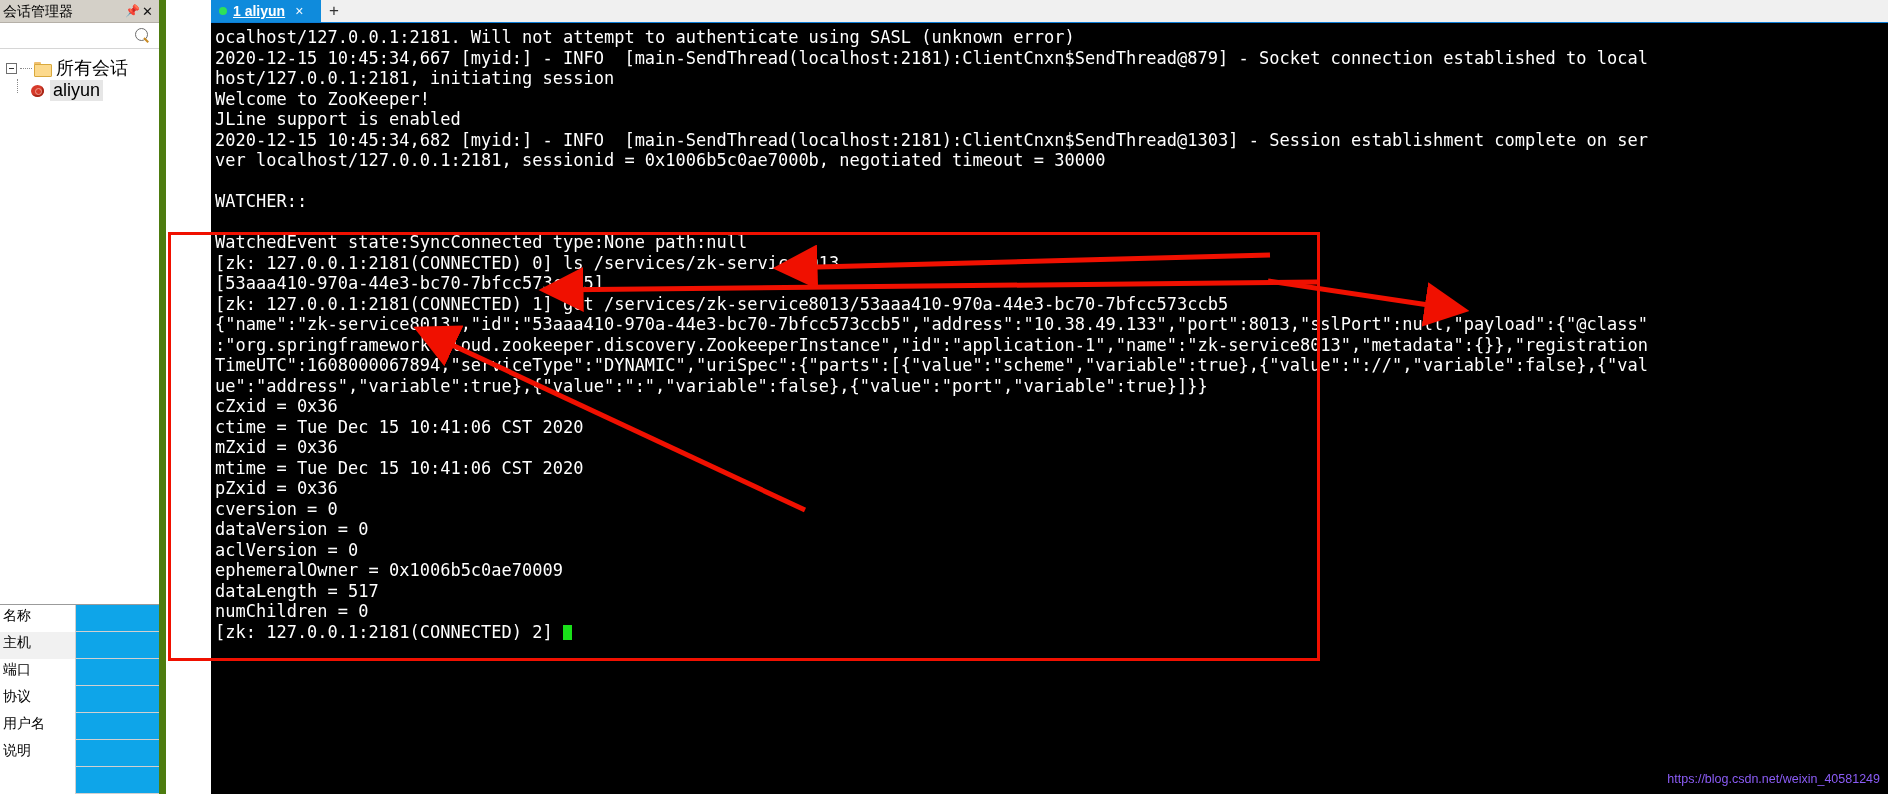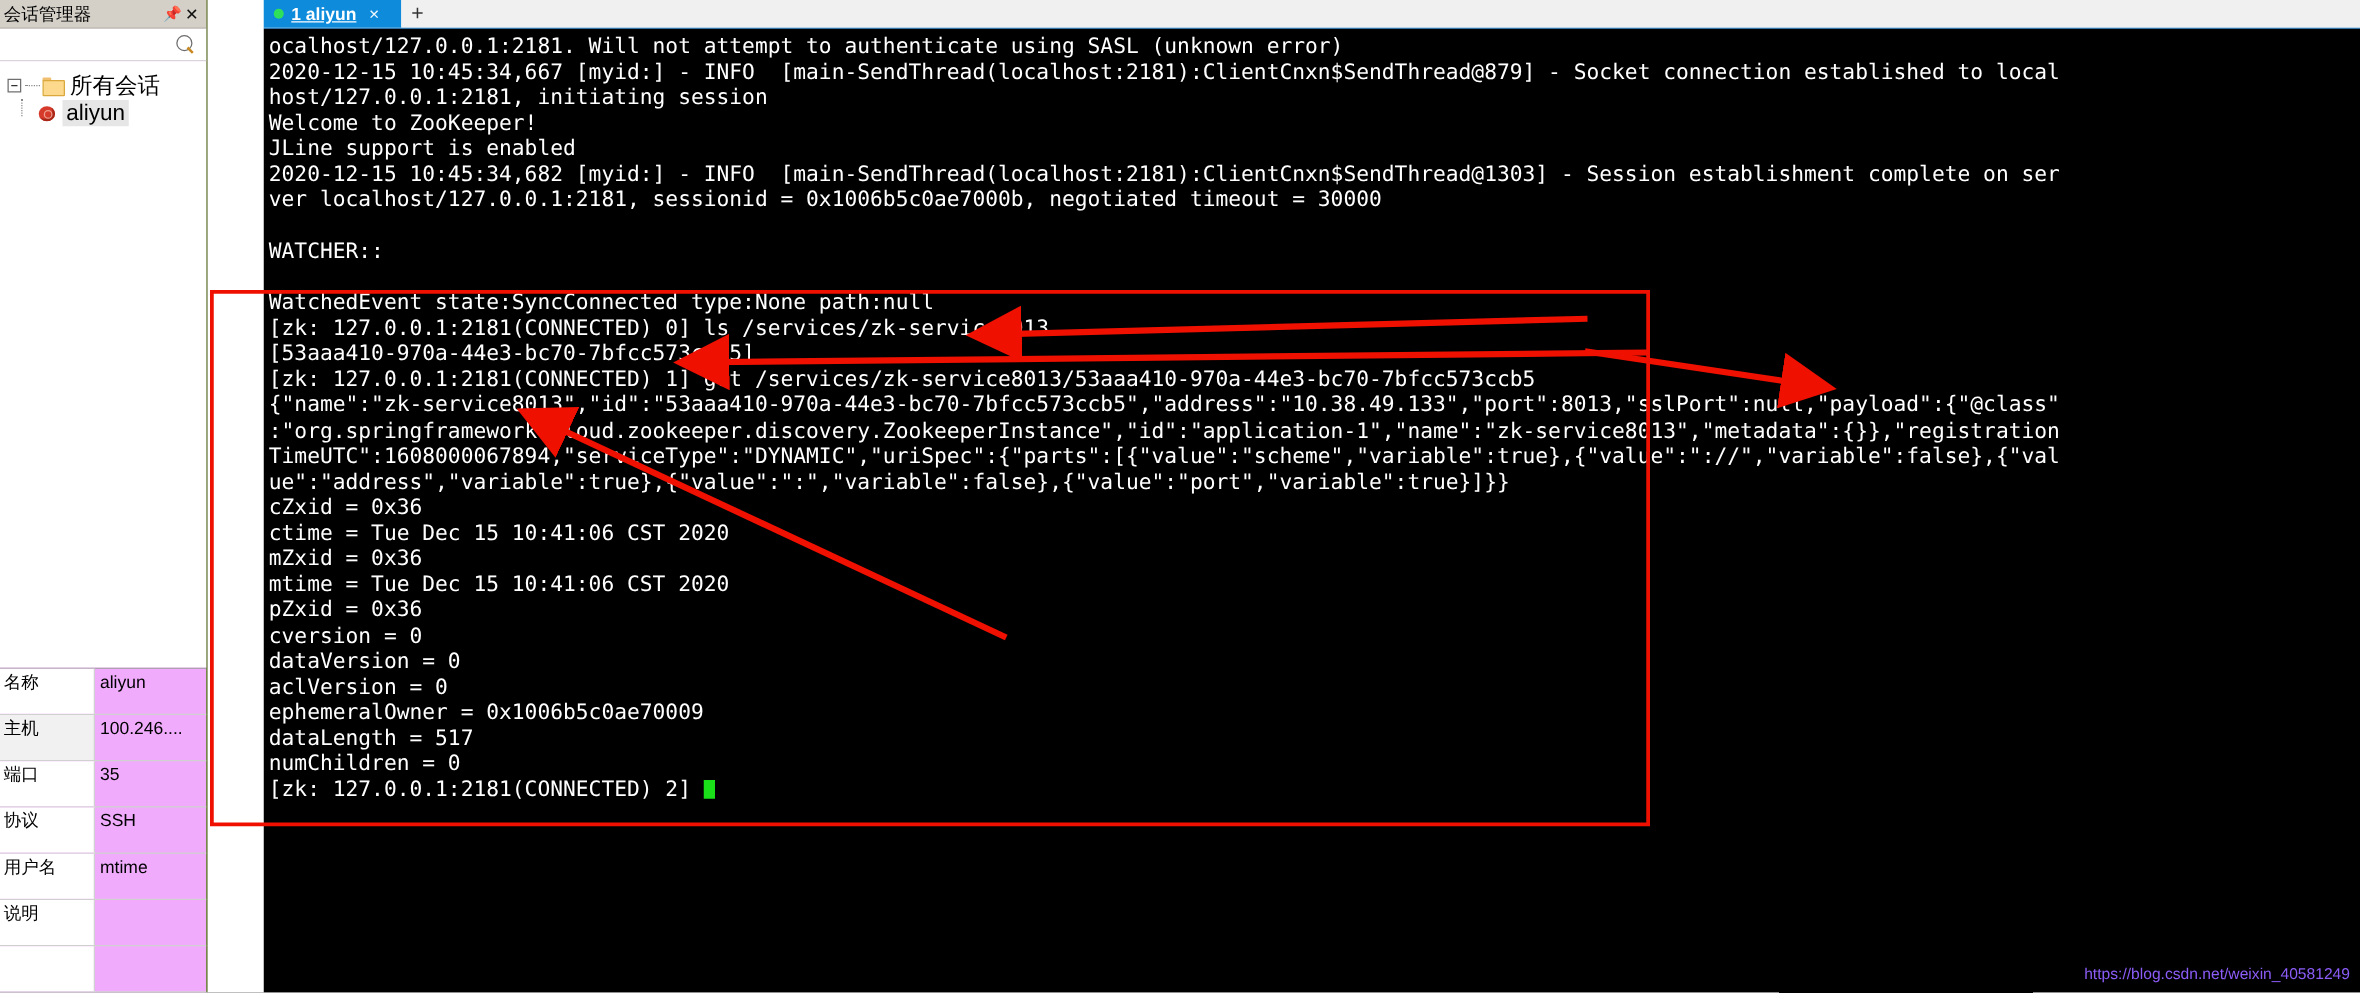--- a/index.html
+++ b/index.html
@@ -8,22 +8,22 @@
     overflow: hidden;
     background: #ffffff;
     font-family: "Liberation Sans", sans-serif;
   }
   #app { position: relative; width: 1888px; height: 794px; }
 
   
   #left-panel {
     position: absolute; left: 0; top: 0;
     width: 166px; height: 794px;
-    background: #f0abfc;
-    border-right: 1px solid #4d7c0f;
+    background: #0ea5e9;
+    border-right: 7px solid #4d7c0f;
     display: flex; flex-direction: column;
   }
   #session-header {
     height: 23px;
     background: #d4d0c8;
     display: flex; align-items: center;
     padding: 0 4px 0 3px;
     border-bottom: 1px solid #b5b0a8;
     flex: 0 0 auto;
   }
@@ -112,21 +112,21 @@
     position: absolute; left: 17px; top: 30px;
     width: 1px; height: 14px; border-left: 1px dotted #8a8a8a;
   }
 
   
   #props {
     flex: 0 0 auto;
     border-top: 1px solid #9b9b9b;
     font-size: 14px;
   }
-  .prop-row { display: flex; height: 37px; border-bottom: 1px solid #d0d0d0; }
+  .prop-row { display: flex; height: 27px; border-bottom: 1px solid #d0d0d0; flex-direction: column; }
   .prop-key {
     width: 76px; flex: 0 0 76px;
     border-right: 1px solid #d0d0d0;
     padding-left: 3px; line-height: 20px; color: #000;
     background: #fff; white-space: nowrap; overflow: hidden;
   }
   .prop-row.alt .prop-key { background: #f1f1f1; }
   .prop-val {
     flex: 1 1 auto; padding-left: 4px; line-height: 20px; color: #000;
     white-space: nowrap; overflow: hidden;

